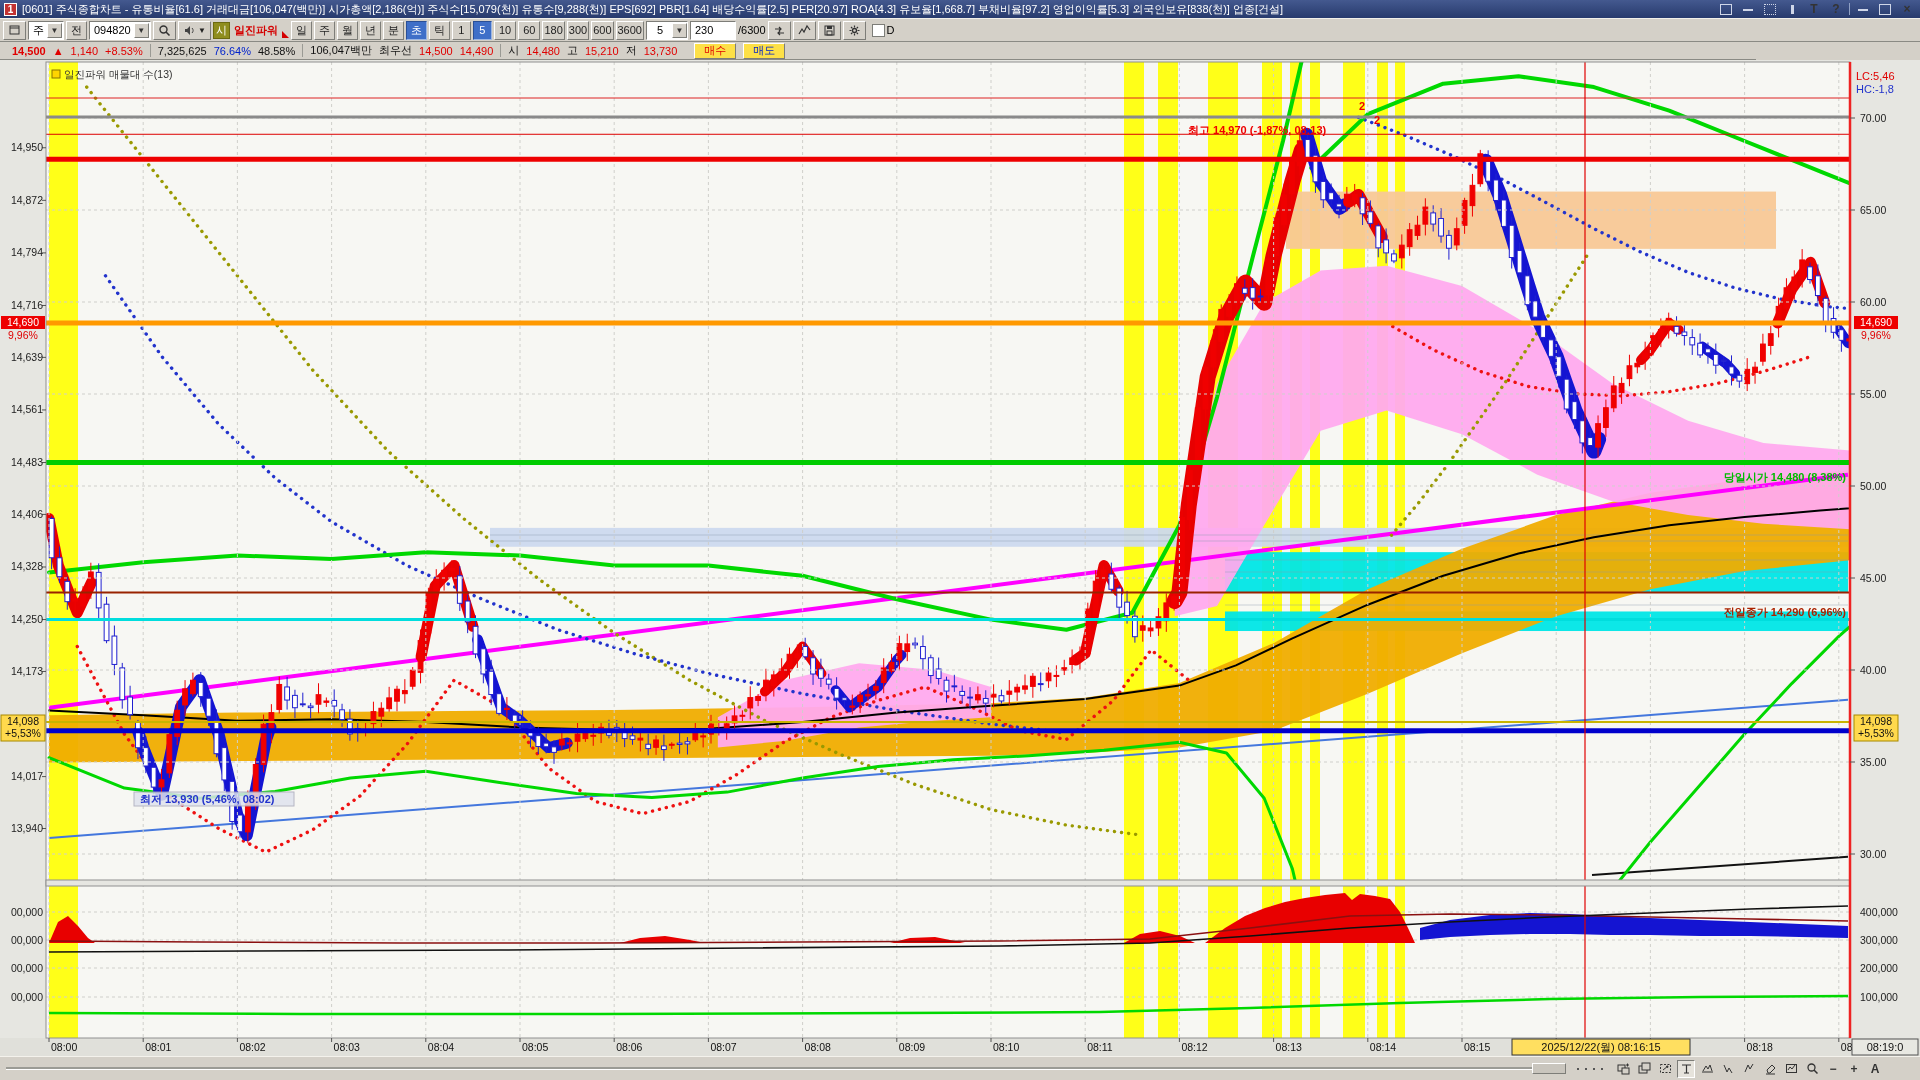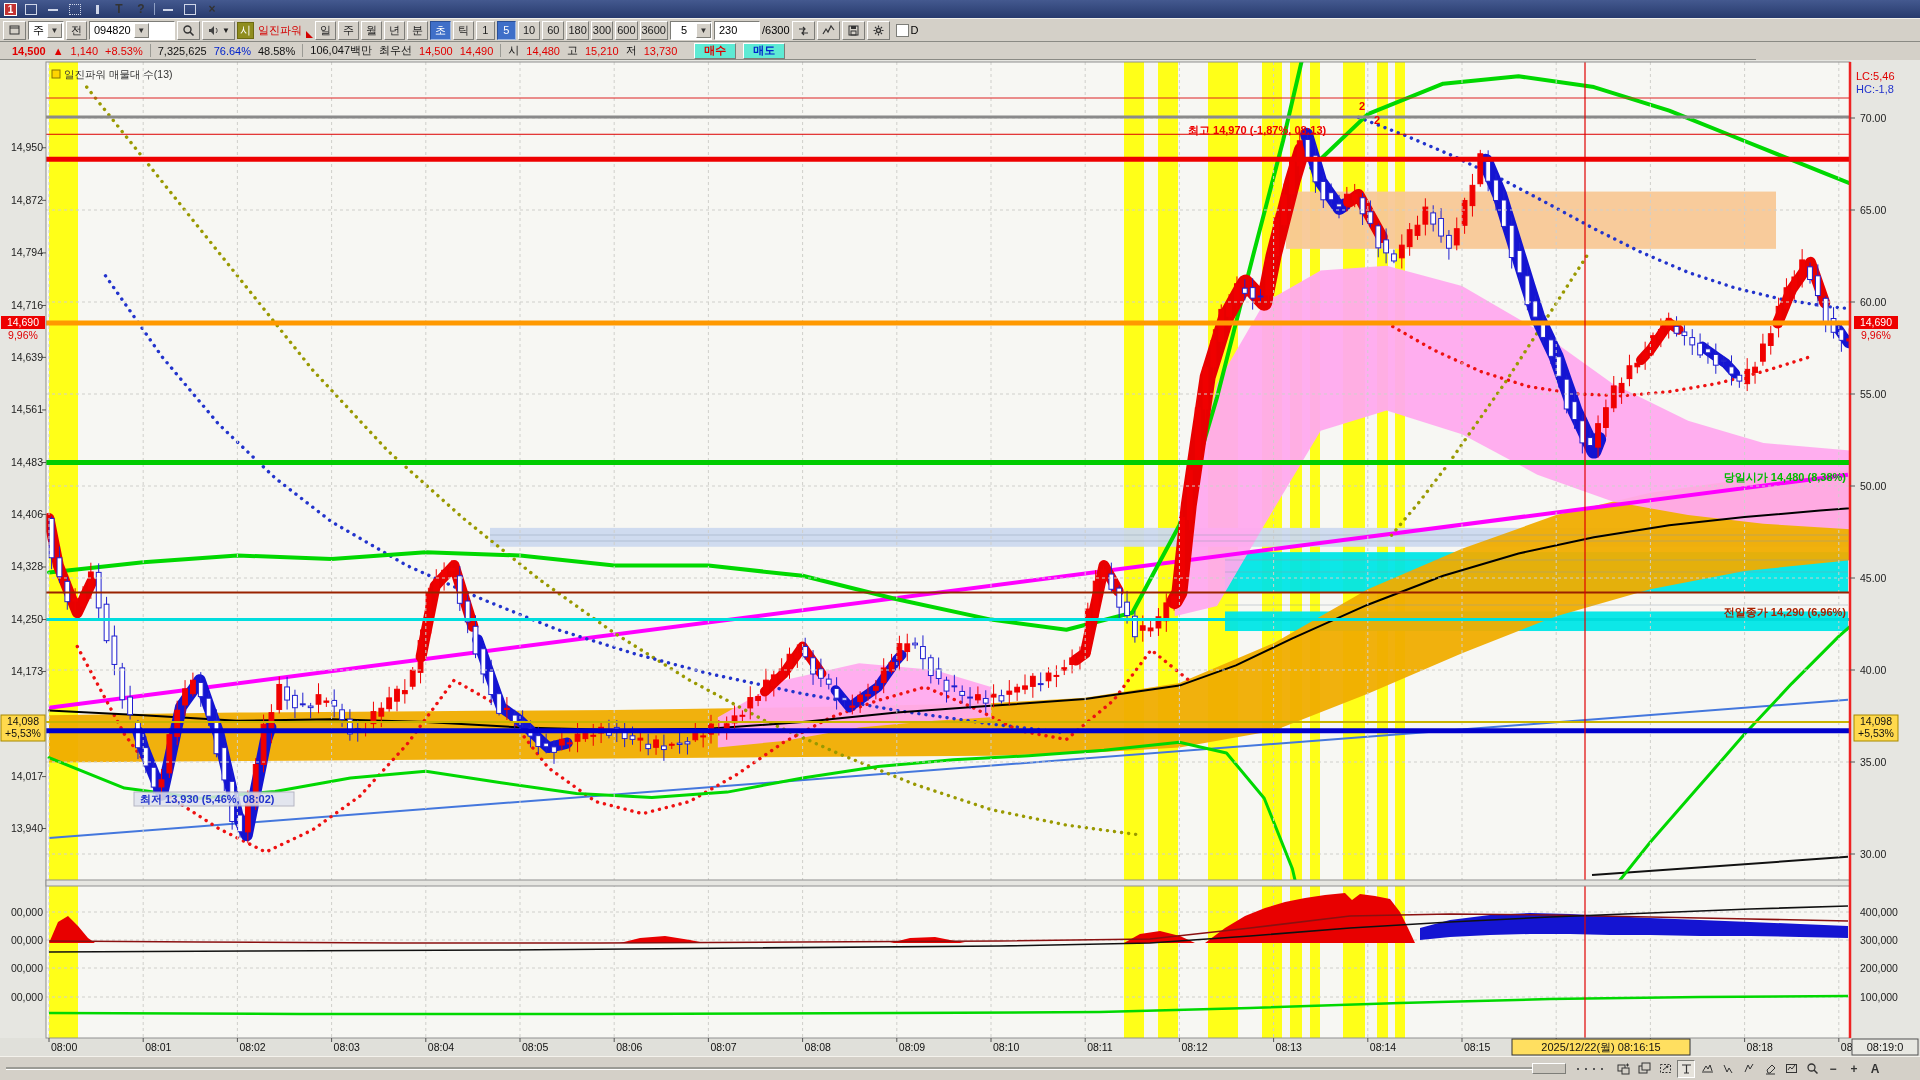--- a/index.html
+++ b/index.html
@@ -21,49 +21,50 @@
   padding:0 3px;gap:2px;font-size:11px;white-space:nowrap}
 .tbtn{height:19px;min-width:19px;padding:0 4px;background:#d4d0c8;color:#222;
   border:1px solid;border-color:#fff #7d7d78 #7d7d78 #fff;display:flex;align-items:center;justify-content:center}
 .tbtn.sel{background:#3f6fc8;color:#fff;border-color:#2a4f96 #9db6e2 #9db6e2 #2a4f96}
 .combo{height:19px;background:#fff;border:1px solid;border-color:#7d7d78 #fff #fff #7d7d78;
   display:flex;align-items:center;padding-left:4px}
 .combo .arrow{width:15px;height:15px;margin-left:3px;background:#d4d0c8;border:1px solid;
   border-color:#fff #7d7d78 #7d7d78 #fff;display:flex;align-items:center;justify-content:center;font-size:8px;color:#333}
 .flagbadge{width:17px;height:17px;background:#8f8d1e;color:#fff;font-size:11px;
   display:flex;align-items:center;justify-content:center;border:1px solid #6c6a10}
-.stockname{color:#d40000;font-weight:normal;padding:0 2px}
+.stockname{color:#d40000;font-weight:bold;padding:0 2px}
 .redflag{width:0;height:0;border-left:7px solid #d40000;border-top:7px solid transparent;margin-top:8px}
 .icon13{width:13px;height:13px;display:block}
 .quotebar{position:absolute;top:42px;left:0;width:1756px;height:18px;background:#d4d0c8;
   border-bottom:1px solid #8a8a84;display:flex;align-items:center;font-size:11px;
   padding-left:12px;gap:7px;white-space:nowrap;color:#111}
 .red{color:#e00000}.blue{color:#0022cc}.dark{color:#111}
 .bold{font-weight:bold}
 .vsep{width:1px;height:13px;background:#9a9a94}
-.trade-btn{height:16px;padding:0 9px;background:#5eead4;border:1px solid;
-  border-color:#fff #7d7d78 #7d7d78 #fff;display:flex;align-items:center;font-weight:bold}
+.trade-btn{height:16px;padding:0 9px;background:#fde047;border:1px solid;
+  border-color:#fff #7d7d78 #7d7d78 #fff;display:flex;align-items:center;font-weight:normal}
 #chart-svg{position:absolute;top:60px;left:0;width:1920px;height:996px;display:block;background:#e6e6e1}
 .bottombar{position:absolute;top:1056px;left:0;width:1920px;height:24px;background:#d4d0c8;
   border-top:1px solid #f4f2ec;display:flex;align-items:center;padding:0 6px;gap:3px}
 .hs-track{width:1560px;height:3px;background:#9b9b95;border-bottom:1px solid #fff;position:relative}
 .hs-handle{position:absolute;right:0;top:-4px;width:34px;height:11px;background:#c9c5bd;
   border:1px solid;border-color:#fff #7d7d78 #7d7d78 #fff}
 .dots{display:flex;gap:6px;margin:0 8px}
 .dots i{width:2px;height:2px;background:#555}
 .bico{width:18px;height:18px;display:flex;align-items:center;justify-content:center;
   border:1px solid transparent;color:#333;font-size:12px;font-weight:bold}
 .bico.pressed{border-color:#7d7d78 #fff #fff #7d7d78;background:#e6e3dc}
 svg text{font-family:"Liberation Sans","DejaVu Sans",sans-serif}
 </style>
 </head>
 <body>
 
 <div class="titlebar">
   <span class="app-badge">1</span>
+  <span class="tb-title">[0601] 주식종합차트 - 유통비율[61.6] 거래대금[106,047(백만)] 시가총액[2,186(억)] 주식수[15,079(천)] 유통수[9,288(천)] EPS[692] PBR[1.64] 배당수익률[2.5] PER[20.97] ROA[4.3] 유보율[1,668.7] 부채비율[97.2] 영업이익률[5.3] 외국인보유[838(천)] 업종[건설]</span>
   <span class="win-ctrls">
     <span class="bico">
         <span class="wbox"></span>
       </span>
     <span class="bico">
         <span class="wline"></span>
       </span>
     <span class="bico">
         <span class="wbox" style="border-style:dotted"></span>
       </span>
@@ -88,21 +89,21 @@
       <svg class="icon13" viewBox="0 0 13 13">
         <rect x="2" y="2" width="9" height="8" fill="none" stroke="#333"></rect>
         <path d="M2 4h9" stroke="#333"></path>
       </svg>
     </span>
   <span class="combo" style="width:36px">
       <span>주</span>
       <span class="arrow">▼</span>
     </span>
   <span class="tbtn">전</span>
-  <span class="combo" style="width:86px">
+  <span class="combo" style="width:62px">
       <span>094820</span>
       <span class="arrow">▼</span>
     </span>
   <span class="tbtn">
       <svg class="icon13" viewBox="0 0 13 13">
         <circle cx="5.5" cy="5.5" r="3.5" fill="none" stroke="#333" stroke-width="1.4"></circle>
         <path d="M8 8l3.5 3.5" stroke="#333" stroke-width="1.6"></path>
       </svg>
     </span>
   <span class="tbtn">

